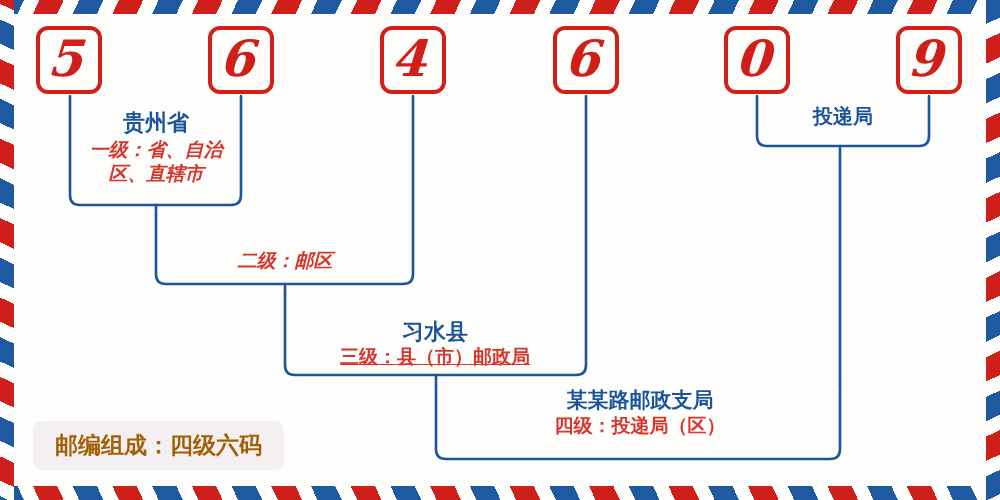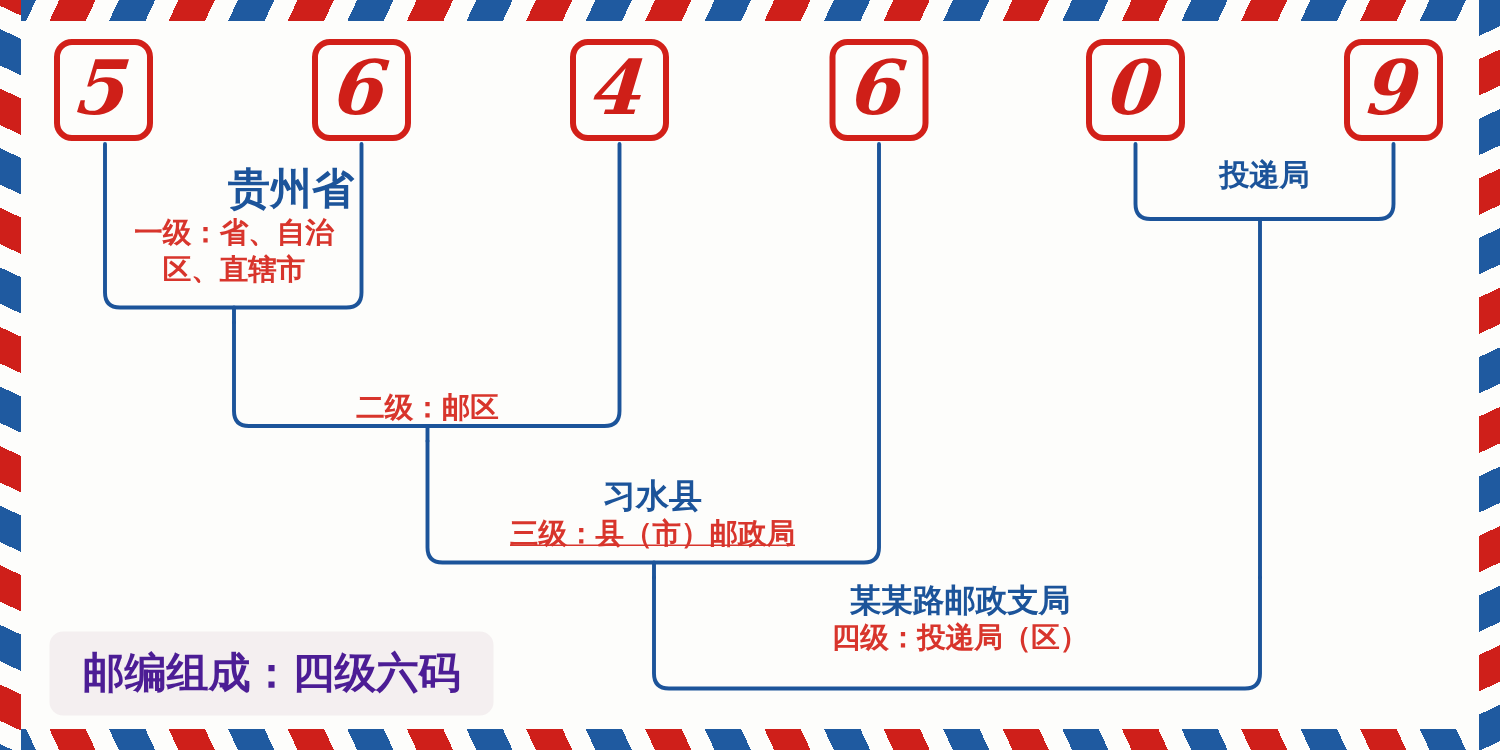--- a/index.html
+++ b/index.html
@@ -87,50 +87,50 @@
     font-weight:700;
     font-family:"DejaVu Serif","Liberation Serif",serif;
     white-space:nowrap;
   }
   .lbl-level{
     color:#d8352c;
     font-weight:700;
     font-family:"DejaVu Sans","Liberation Sans",sans-serif;
     white-space:nowrap;
   }
-  .lbl-level.wrap{white-space:normal;}
+  .lbl-level.wrap{white-space:normal;font-style:italic;}
 
   
   #g-l1{left:76px;top:110px;width:160px;}
-  #g-l1 .lbl-place{font-size:28px;margin-bottom:2px;text-align:right;}
+  #g-l1 .lbl-place{font-size:22px;margin-bottom:2px;}
   #g-l1 .lbl-level{font-size:19px;line-height:1.28;}
 
-  #g-l2{left:190px;top:262px;width:190px;}
+  #g-l2{left:190px;top:250px;width:190px;font-style:italic;}
   #g-l2 .lbl-level{font-size:19px;}
 
   #g-l3{left:295px;top:319px;width:280px;}
   #g-l3 .lbl-place{font-size:22px;margin-bottom:2px;}
   #g-l3 .lbl-level{font-size:19px;text-decoration:underline;}
 
   #g-l4{left:455px;top:388px;width:370px;}
   #g-l4 .lbl-place{font-size:21px;margin-bottom:3px;}
   #g-l4 .lbl-level{font-size:19px;}
 
   #g-deliv{left:768px;top:105px;width:150px;}
   #g-deliv .lbl-place{font-size:20px;}
 
   
   #badge{
     position:absolute;left:33px;top:421px;
     padding:9px 22px;
     background:#f4eff0;
     border-radius:9px;
-    color:#4c1d95;
-    font-weight:700;
-    font-size:28px;
+    color:#a16207;
+    font-weight:700;
+    font-size:23px;
     font-family:"DejaVu Serif","Liberation Serif",serif;
     white-space:nowrap;
   }
 </style>
 </head>
 <body>
 
 <div id="stage">
 
   <div class="border-band band-top">

